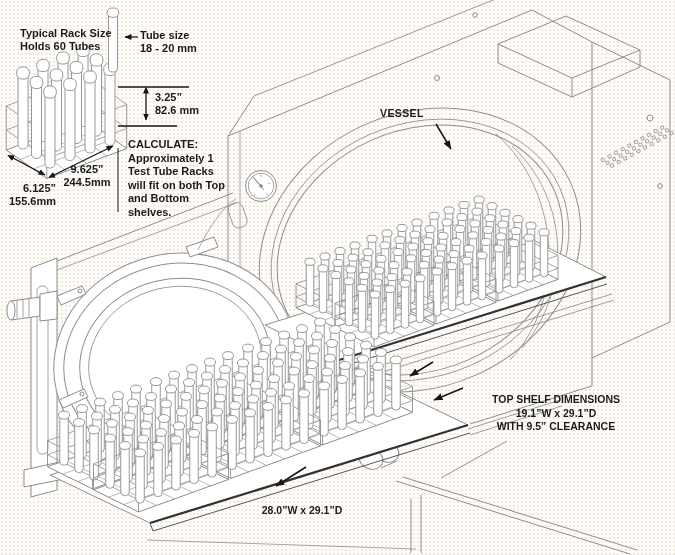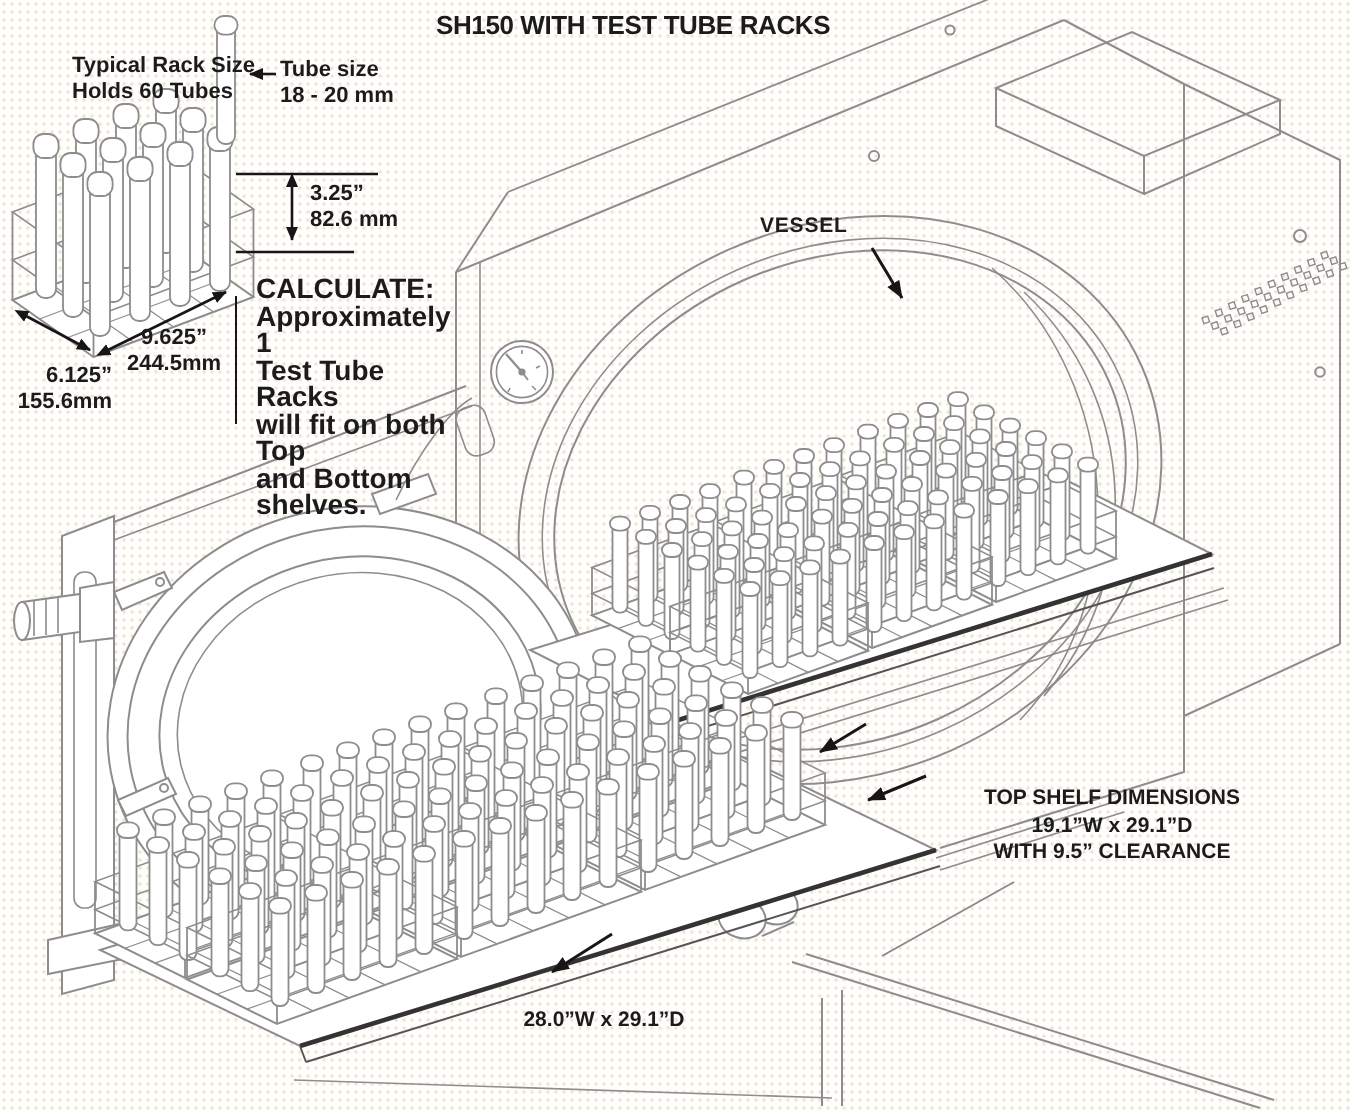--- a/index.html
+++ b/index.html
@@ -10,24 +10,24 @@
     background-size:4px 4px;
     font-family:"Liberation Sans", sans-serif;
     color:#1b1b1b;
   }
   #art{position:absolute;left:0;top:0;}
   .lbl{position:absolute;font-weight:bold;color:#1b1b1b;}
   .t11{font-size:11px;line-height:13px;}
   .t10{font-size:10.5px;line-height:13.5px;}
   .ctr{text-align:center;}
   #title{left:218px;top:5px;width:220px;font-size:13px;line-height:15px;letter-spacing:-0.2px;white-space:nowrap;}
-  #rack-note{left:36px;top:27px;}
+  #rack-note{left:20px;top:27px;}
   #tube-note{left:140px;top:29px;}
   #height-dim{left:155px;top:91px;}
-  #calc{left:128px;top:138px;width:100px;font-size:14px;line-height:13.5px;font-weight:bold;}
+  #calc{left:128px;top:138px;width:100px;font-size:11px;line-height:13.5px;font-weight:bold;}
   #dim-depth{left:0px;top:182px;width:56px;text-align:right;}
   #dim-width{left:58px;top:163px;width:58px;}
   #vessel-lbl{left:380px;top:107px;font-size:10.5px;letter-spacing:0.4px;}
   #top-dims{left:489px;top:393px;width:134px;text-align:center;}
   #bottom-dims{left:226px;top:504px;width:152px;}
 </style>
 </head>
 <body>
 
 <div id="stage">
@@ -734,21 +734,20 @@
     <path d="M54,175 L113,146" marker-start="url(#ahSr)" marker-end="url(#ahS)"></path>
     <path d="M13,158 L45,175" marker-start="url(#ahSr)" marker-end="url(#ahS)"></path>
     <path d="M436,124 L451,149" stroke-width="1.5" marker-end="url(#ahB)"></path>
     <path d="M433,362 L410,376" stroke-width="1.5" marker-end="url(#ahB)"></path>
     <path d="M463,388 L434,400" stroke-width="1.5" marker-end="url(#ahB)"></path>
     <path d="M306,467 L276,486" stroke-width="1.5" marker-end="url(#ahB)"></path>
     <path d="M507,441 L441,478" stroke="#888" stroke-width="0.9"></path>
   </g>
 </svg>
 
-<div id="title" class="lbl">SH150 WITH TEST TUBE RACKS</div>
 
 <div id="rack-note" class="lbl t11">
   <div>Typical Rack Size</div>
   <div>Holds 60 Tubes</div>
 </div>
 
 <div id="tube-note" class="lbl t11">
   <div>Tube size</div>
   <div>18 - 20 mm</div>
 </div>

